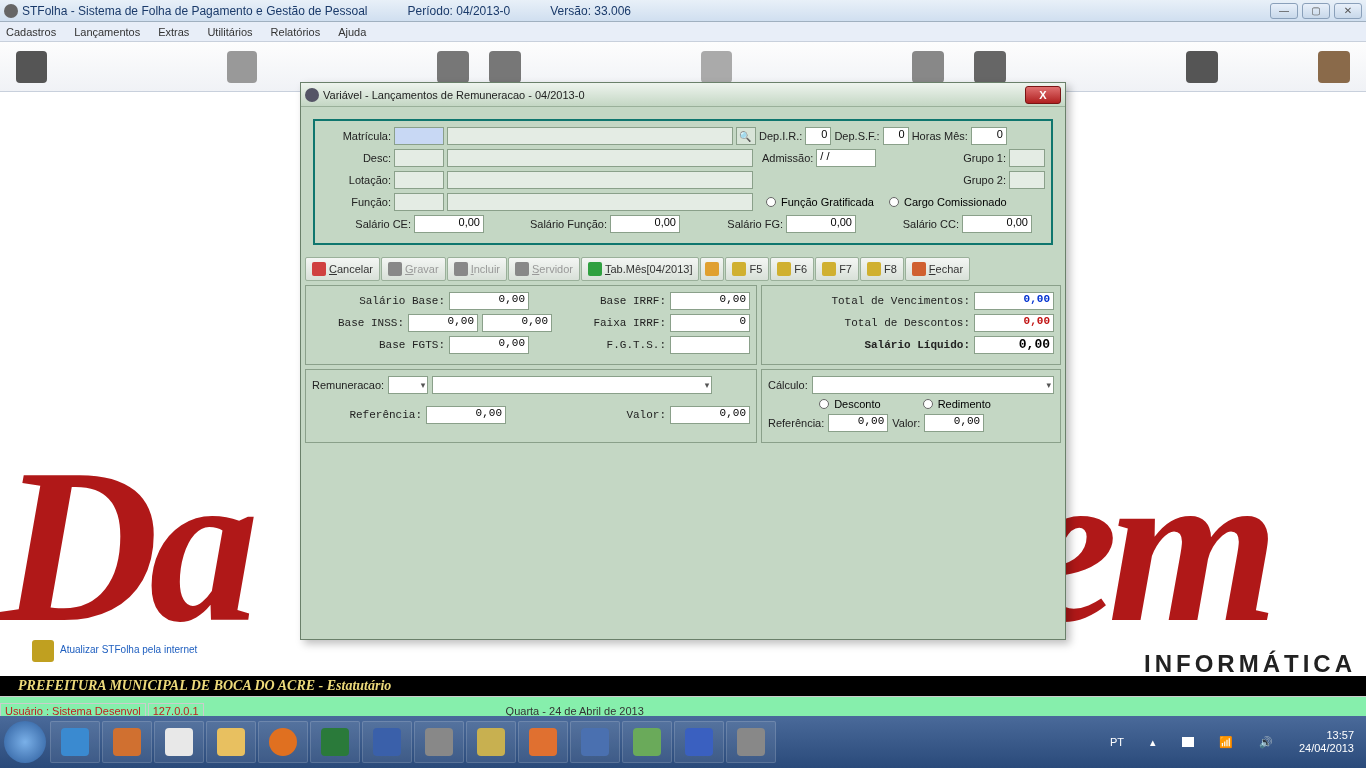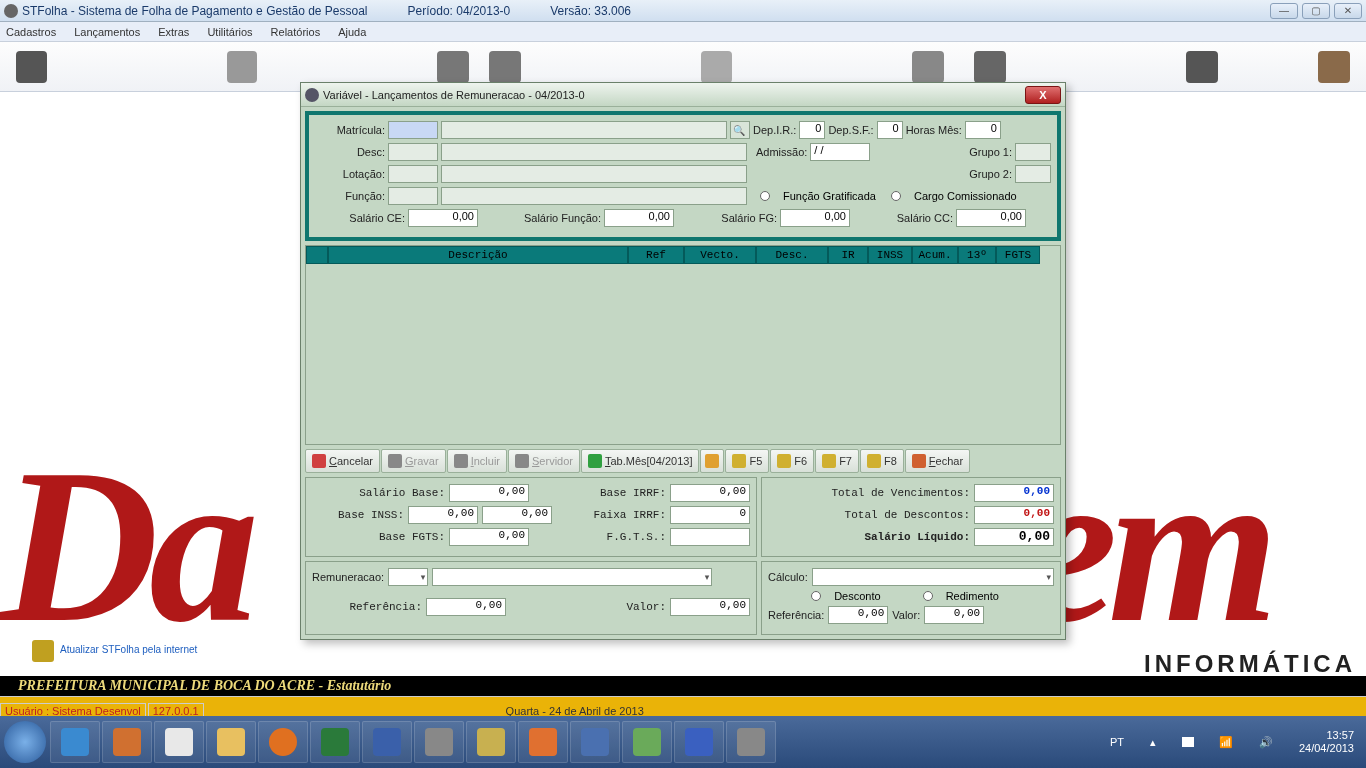--- a/index.html
+++ b/index.html
@@ -12,45 +12,45 @@
 .menubar{height:20px;background:#e8eef8;display:flex;align-items:center;padding:0 6px;gap:18px;border-bottom:1px solid #c8d0dc}
 .menubar span{color:#333;cursor:default}
 .toolbar{height:50px;background:linear-gradient(#fdfdfd,#f0f2f6);display:flex;align-items:center;padding:0 16px;gap:180px;border-bottom:1px solid #c8d0dc}
 .tool-icon{width:32px;height:32px;background:#888;border-radius:4px}
 .bg-logo{position:absolute;left:0;top:420px;font-size:220px;font-family:Georgia,serif;font-style:italic;color:#b01818;font-weight:bold;letter-spacing:-10px;white-space:nowrap;z-index:0}
 .bg-line{position:absolute;left:350px;top:590px;width:600px;height:6px;background:#222;border-radius:3px;z-index:0}
 .bg-info{position:absolute;right:10px;top:650px;font-size:24px;font-family:Arial;font-weight:bold;color:#222;letter-spacing:4px;z-index:0}
 .link-text{position:absolute;left:60px;top:644px;color:#2060c0;font-size:10px;z-index:0}
 .gear-icon{position:absolute;left:32px;top:640px;width:22px;height:22px;background:#c0a020;border-radius:3px;z-index:0}
 .banner{position:absolute;left:0;top:676px;width:1366px;height:20px;background:#000;color:#ecd97a;font-style:italic;font-weight:bold;font-size:14px;padding:2px 18px;font-family:"Times New Roman",serif}
-.statusbar{position:absolute;left:0;top:696px;width:1366px;height:29px;background:#eab308;border-top:1px solid #ccc;display:flex;align-items:center;font-size:11px}
+.statusbar{position:absolute;left:0;top:696px;width:1366px;height:29px;background:#86efac;border-top:1px solid #ccc;display:flex;align-items:center;font-size:11px}
 .st-red{color:#c02020;border:1px solid #ccc;padding:1px 4px;margin-right:2px}
 .st-date{margin-left:300px;color:#333}
 .taskbar{position:absolute;left:0;top:716px;width:1366px;height:52px;background:linear-gradient(#4a6a9a,#2a4a7a);display:flex;align-items:center;padding:0 4px}
 .start-orb{width:42px;height:42px;border-radius:50%;background:radial-gradient(#7ab0e8,#2a5a9a);margin-right:4px}
 .task-item{width:50px;height:42px;background:rgba(255,255,255,.08);border:1px solid rgba(255,255,255,.15);border-radius:2px;margin-right:2px;display:flex;align-items:center;justify-content:center}
 .task-item .ico{width:28px;height:28px;background:#ccc;border-radius:4px}
 .tray{margin-left:auto;display:flex;align-items:center;gap:26px;color:#fff;font-size:11px;padding-right:8px}
 .tray-time{text-align:right;line-height:13px}
 
 
 .modal{position:absolute;left:300px;top:82px;width:766px;height:558px;background:#c4d7c4;border:1px solid #6a806a;box-shadow:4px 4px 8px rgba(0,0,0,.25);z-index:10}
 .modal-title{height:24px;background:linear-gradient(#eef4ee,#c4d7c4);display:flex;align-items:center;padding:0 4px;border-bottom:1px solid #9ab09a}
 .modal-title .ico{width:14px;height:14px;background:#556;border-radius:50%;margin-right:4px}
 .modal-title-text{font-size:11px;color:#222}
 .modal-close{margin-left:auto;width:36px;height:18px;background:linear-gradient(#e07070,#b02020);border:1px solid #7a1414;border-radius:3px;color:#fff;text-align:center;line-height:16px;font-weight:bold}
 
-.section{margin:4px;border:4px solid #0f766e;padding:6px;background:#c4d7c4}
+.section{margin:12px;border:2px solid #0f766e;padding:6px;background:#c4d7c4}
 .row{display:flex;align-items:center;margin-bottom:4px;gap:3px}
 .lbl{text-align:right;font-size:11px;color:#222}
 .fld{height:18px;background:#fff;border:1px solid #8aa08a;padding:0 3px;font-size:11px;color:#000}
 .fld.disabled{background:#e4ece4;color:#555}
 .fld.right{text-align:right}
 .search-btn{width:20px;height:18px;background:#d8e4d8;border:1px solid #8aa08a;display:inline-flex;align-items:center;justify-content:center;font-size:10px}
-.radio{display:inline-flex;align-items:center;gap:13px;margin-right:12px}
+.radio{display:inline-flex;align-items:center;gap:5px;margin-right:12px}
 .radio i{width:10px;height:10px;border:1px solid #666;border-radius:50%;background:#fff;display:inline-block}
 
 .grid{margin:0 4px;height:200px;background:#c4d7c4;border:1px solid #8aa08a}
 .grid-head{display:flex;height:18px}
 .gh{background:#0a7a7a;color:#000;border:1px solid #045a5a;font-family:"Courier New",monospace;font-size:11px;text-align:center;line-height:16px;overflow:hidden}
 .grid-body{height:180px;background:#c4d7c4}
 
 .btnbar{display:flex;gap:1px;margin:4px;flex-wrap:nowrap}
 .btn{height:24px;background:linear-gradient(#f4f6f4,#d8e0d8);border:1px solid #9ab09a;display:inline-flex;align-items:center;padding:0 6px;gap:3px;font-size:11px;color:#333;border-radius:2px}
 .btn .bico{width:14px;height:14px;background:#888;border-radius:2px}
@@ -235,35 +235,20 @@
       <div class="fld right" style="width:70px">0,00</div>
       <span class="lbl" style="width:120px">Salário Função:</span>
       <div class="fld right" style="width:70px">0,00</div>
       <span class="lbl" style="width:100px">Salário FG:</span>
       <div class="fld right" style="width:70px">0,00</div>
       <span class="lbl" style="width:100px">Salário CC:</span>
       <div class="fld right" style="width:70px">0,00</div>
     </div>
   </div>
 
-  <div class="grid">
-    <div class="grid-head">
-      <div class="gh" style="width:22px"></div>
-      <div class="gh" style="width:300px">Descrição</div>
-      <div class="gh" style="width:56px">Ref</div>
-      <div class="gh" style="width:72px">Vecto.</div>
-      <div class="gh" style="width:72px">Desc.</div>
-      <div class="gh" style="width:40px">IR</div>
-      <div class="gh" style="width:44px">INSS</div>
-      <div class="gh" style="width:46px">Acum.</div>
-      <div class="gh" style="width:38px">13º</div>
-      <div class="gh" style="width:44px">FGTS</div>
-    </div>
-    <div class="grid-body"></div>
-  </div>
 
   <div class="btnbar">
     <div class="btn">
         <span class="bico" style="background:#d04040"></span>
         <span><u>C</u>ancelar</span>
       </div>
     <div class="btn" style="color:#999">
         <span class="bico"></span>
         <span><u>G</u>ravar</span>
       </div>

